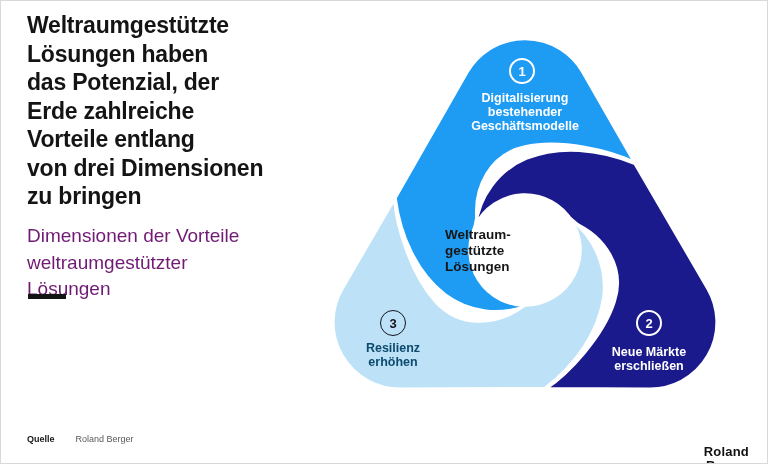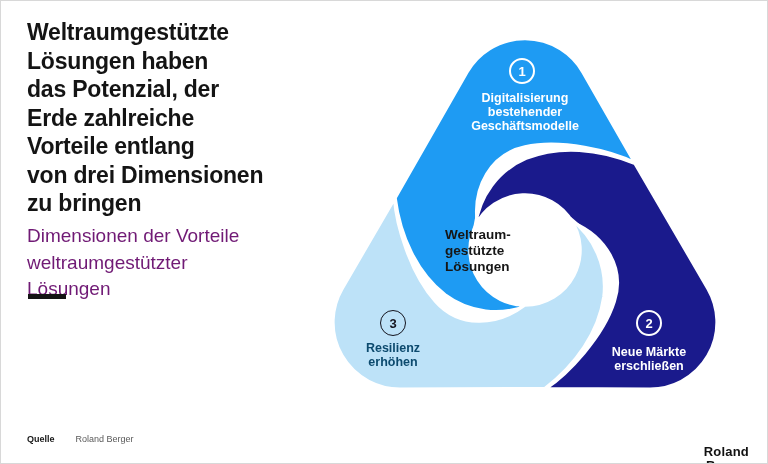--- a/index.html
+++ b/index.html
@@ -8,21 +8,21 @@
     font-family:"Liberation Sans", sans-serif;
     background:#ffffff;
     position:relative;
     border:1px solid #d8d8d8;
     overflow:hidden;
   }
   .abs { position:absolute; }
   .pre { white-space:pre-line; }
 
   .title {
-    left:26px; top:17px; width:310px;
+    left:26px; top:10px; width:310px;
     font-size:23px; line-height:28.5px; font-weight:700;
     color:#141414; letter-spacing:-0.2px;
   }
   .subtitle {
     left:26px; top:222px; width:300px;
     font-size:19px; line-height:26.5px; font-weight:400;
     color:#701a75;
   }
   .dash { left:27px; top:293px; width:38px; height:5px; background:#141414; }
 

